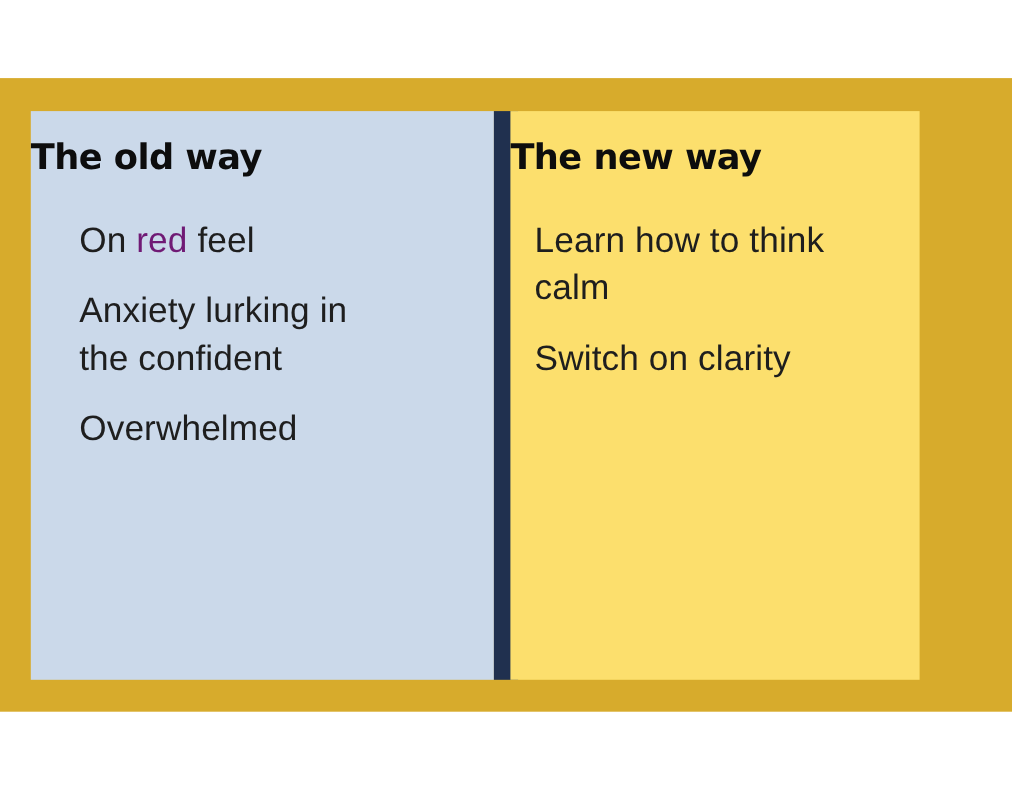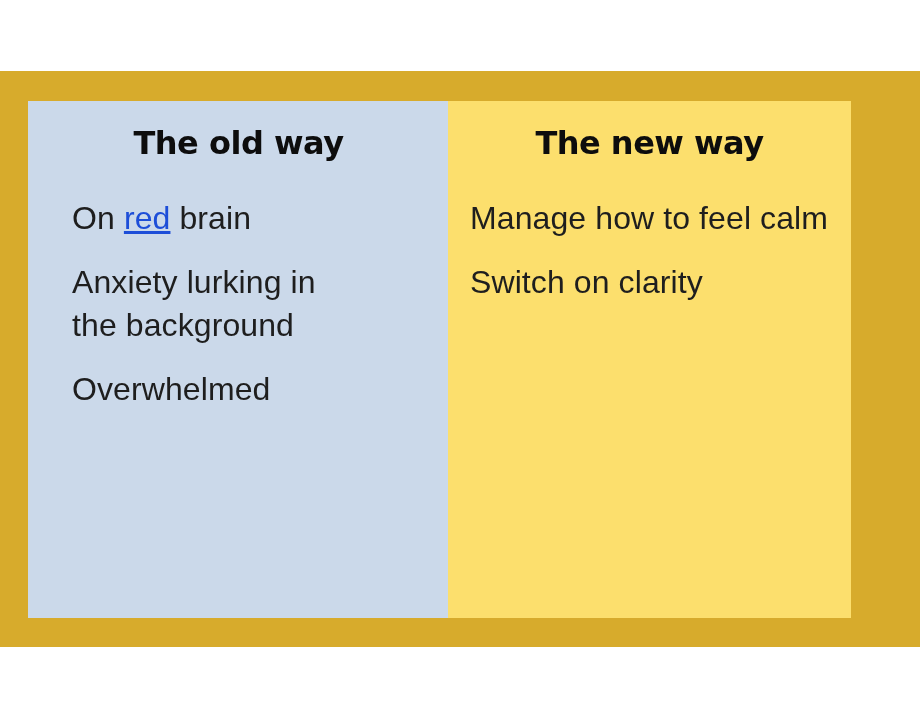--- a/index.html
+++ b/index.html
@@ -39,31 +39,30 @@
   }
   .divider {
     position: absolute;
     left: 449px;
     top: 30px;
     width: 22px;
     height: 517px;
     background: var(--navy, #20304f);
   }
   .panel-right {
-    left: 448px;
-    width: 403px;
+    left: 464px;
+    width: 372px;
     background: var(--yellow, #fcdf6d);
   }
   .title {
     position: absolute;
     top: 22px;
     left: 0;
     right: 0;
     margin: 0;
-    text-align: center;
     font-family: "DejaVu Sans", "Liberation Sans", sans-serif;
     font-weight: 700;
     font-size: 32px;
     line-height: 40px;
     letter-spacing: -0.5px;
     color: var(--title, #0d0d0d);
   }
   .items {
     position: absolute;
     top: 96px;
@@ -87,31 +86,31 @@
 </style>
 </head>
 <body>
 
 <div class="stage">
   <div class="board">
 
     <section class="panel panel-left">
       <h2 class="title">The old way</h2>
       <div class="items">
-          <p class="item"><span>On </span><span style="color: #1d4ed8; text-decoration: underline;">red</span><span> brain</span></p>
+          <p class="item"><span>On </span><span style="color: #701a75;">red</span><span> feel</span></p>
           <p class="item"><span>Anxiety lurking in
-the background</span></p>
+the confident</span></p>
           <p class="item"><span>Overwhelmed</span></p>
         </div>
     </section>
 
     <div class="divider"></div>
 
     <section class="panel panel-right">
       <h2 class="title">The new way</h2>
       <div class="items">
-          <p class="item"><span>Manage how to feel calm</span></p>
+          <p class="item"><span>Learn how to think calm</span></p>
           <p class="item"><span>Switch on clarity</span></p>
         </div>
     </section>
 
   </div>
 </div>
 
 </body></html>

